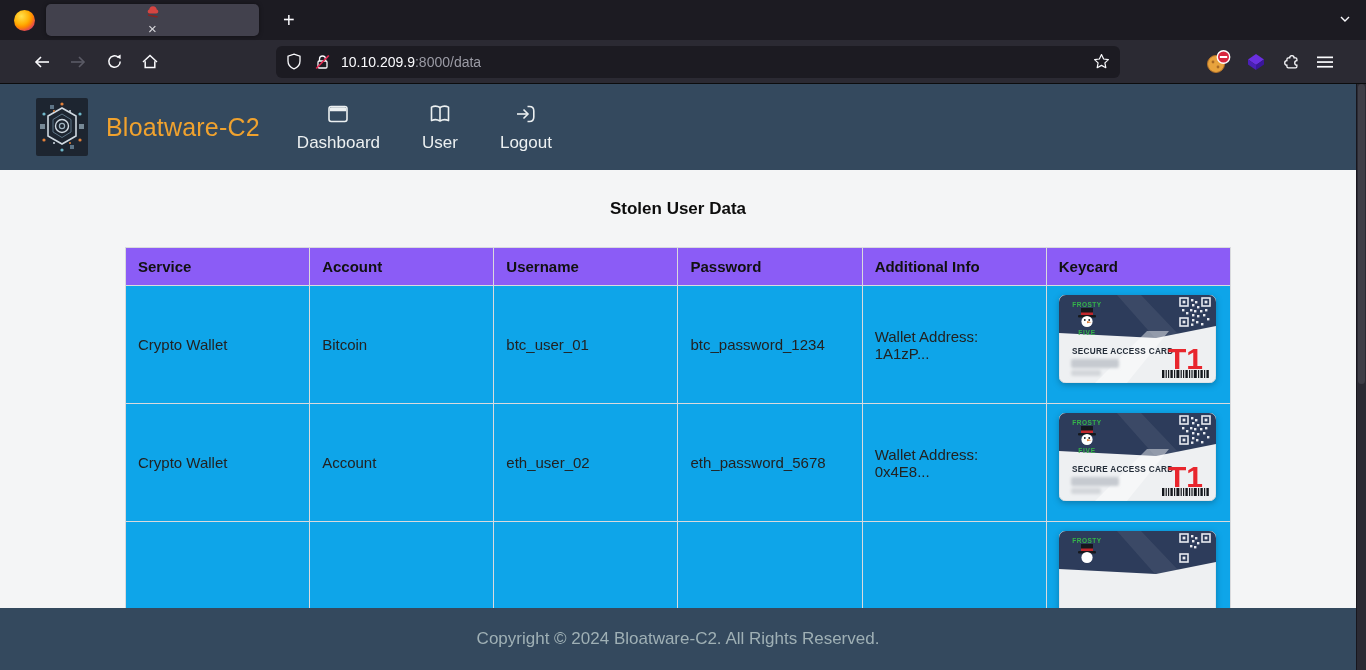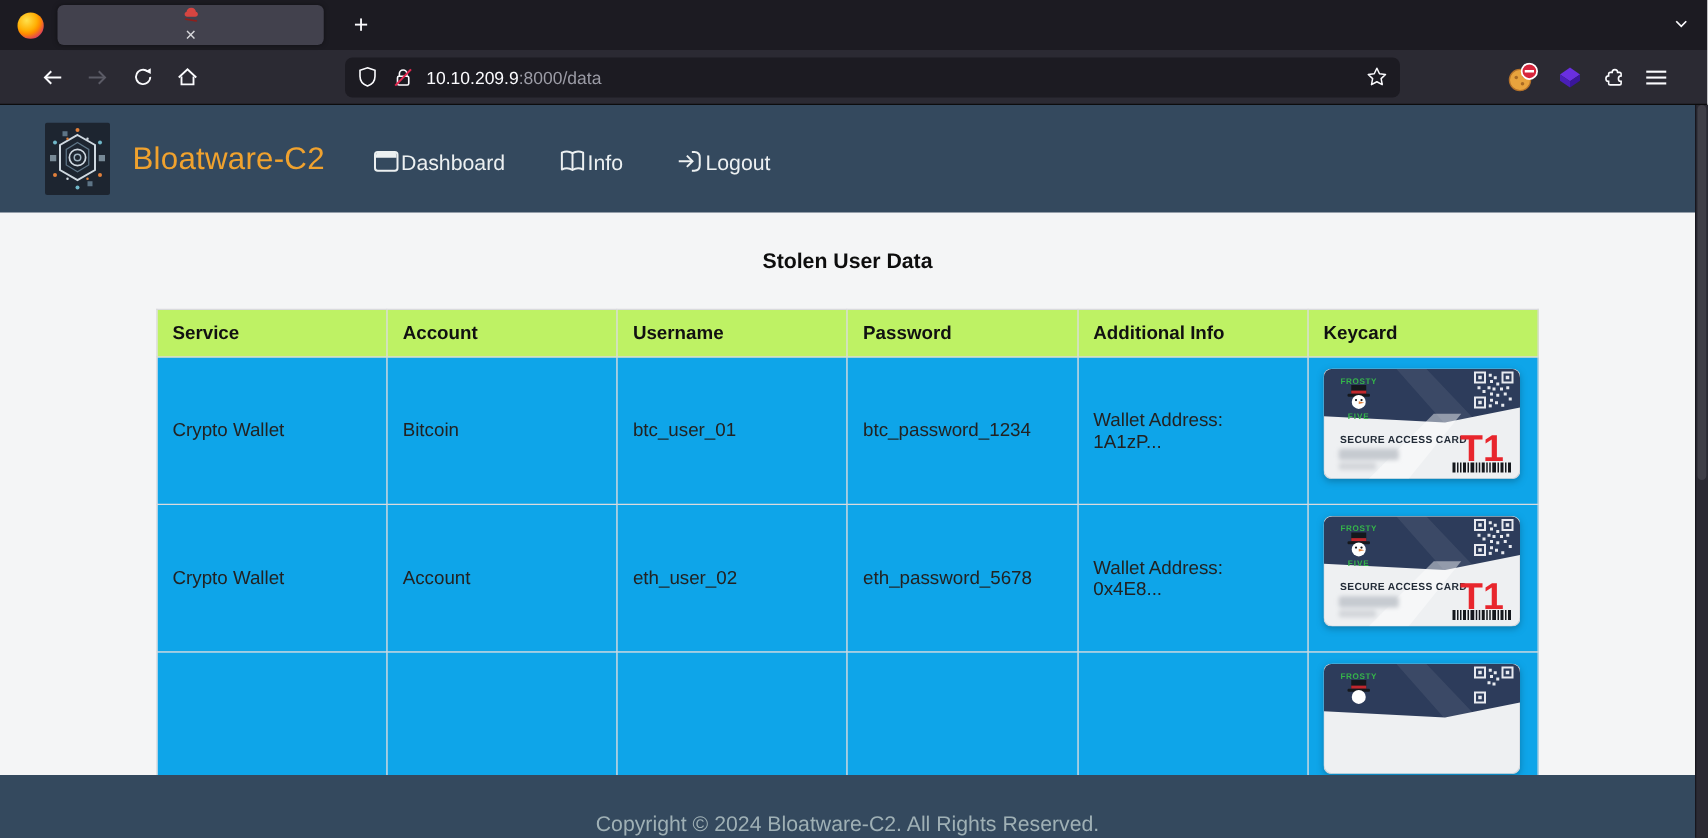--- a/index.html
+++ b/index.html
@@ -23,34 +23,34 @@
   .url-text { font-size:14px; color:#fbfbfe; margin-left:10px; flex:1; }
   .url-text .dim { color:#9b9ba5; }
   .right-icons { margin-left:auto; display:flex; align-items:center; gap:15px; padding-right:6px; }
 
   
   .content { position:absolute; top:84px; left:0; width:1356px; bottom:0; background:#f4f5f6; }
   .site-header { height:86px; background:#34495e; display:flex; align-items:center; padding-left:36px; }
   .logo { width:52px; height:58px; border-radius:2px; display:block; }
   .brand { color:#f0a22e; font-size:25px; font-weight:normal; margin-left:18px; letter-spacing:.2px; }
   .nav { display:flex; margin-left:16px; }
-  .nav-item { display:flex; flex-direction:row; align-items:flex-end; color:#ecf0f1; padding:0 21px; cursor:pointer; }
+  .nav-item { display:flex; flex-direction:column; align-items:center; color:#ecf0f1; padding:0 21px; cursor:pointer; }
   .nav-item .lbl { font-size:17px; margin-top:7px; }
 
   
   .page-title { text-align:center; font-size:17px; font-weight:bold; color:#0d0d0d; padding-top:29px; }
   table.data { width:1106px; margin:28px auto 0; border-collapse:collapse; table-layout:fixed; }
   table.data th, table.data td { border:1px solid #d9dadd; font-size:15px; color:#222; padding:8px 12px; text-align:left; }
-  table.data th { background:#bef264; font-weight:bold; height:38px; color:#111; }
+  table.data th { background:#8b5cf6; font-weight:bold; height:38px; color:#111; }
   table.data td { background:#0ea5e9; height:118px; vertical-align:middle; }
   .card-wrap { width:157px; height:100px; filter:drop-shadow(0 2px 3px rgba(0,0,0,.25)); }
 
   
-  .footer { position:fixed; left:0; bottom:0; width:1356px; height:50px; background:#34495e; z-index:5;
-    display:flex; align-items:flex-end; justify-content:center; }
+  .footer { position:fixed; left:0; bottom:0; width:1356px; height:62px; background:#34495e; z-index:5;
+    display:flex; align-items:center; justify-content:center; }
   .footer span { color:#9fb0b5; font-size:17px; }
 
   
   .pg-scrollbar { position:fixed; top:84px; right:0; width:10px; bottom:0; background:#2b2a33; border-left:1px solid #17161d; z-index:6; }
   .pg-thumb { position:absolute; top:0; left:1px; right:1px; height:300px; background:#3f3e47; border-radius:4px; }
 
   svg { display:block; }
 </style>
 </head>
 <body>
@@ -191,21 +191,21 @@
         </span>
         <span class="lbl">Dashboard</span>
       </div>
       <div class="nav-item">
         <span>
           <svg width="24" height="24" viewBox="0 0 24 24">
             <path d="M12 5.5 C9.5 3.9 6 3.9 3.5 5.1 V18.6 C6 17.4 9.5 17.4 12 19 C14.5 17.4 18 17.4 20.5 18.6 V5.1 C18 3.9 14.5 3.9 12 5.5 Z" fill="none" stroke="#ecf0f1" stroke-width="1.6" stroke-linejoin="round"></path>
             <line x1="12" y1="5.5" x2="12" y2="19" stroke="#ecf0f1" stroke-width="1.6"></line>
           </svg>
         </span>
-        <span class="lbl">Info</span>
+        <span class="lbl">User</span>
       </div>
       <div class="nav-item">
         <span>
           <svg width="24" height="24" viewBox="0 0 24 24">
             <line x1="3" y1="12" x2="13.5" y2="12" stroke="#ecf0f1" stroke-width="1.6"></line>
             <polyline points="9.5,7.5 14,12 9.5,16.5" fill="none" stroke="#ecf0f1" stroke-width="1.6"></polyline>
             <path d="M13.5 4.5 H15.5 C18.6 4.5 19.8 6.2 19.8 9 V15 C19.8 17.8 18.6 19.5 15.5 19.5 H13.5" fill="none" stroke="#ecf0f1" stroke-width="1.6"></path>
           </svg>
         </span>
         <span class="lbl">Logout</span>

